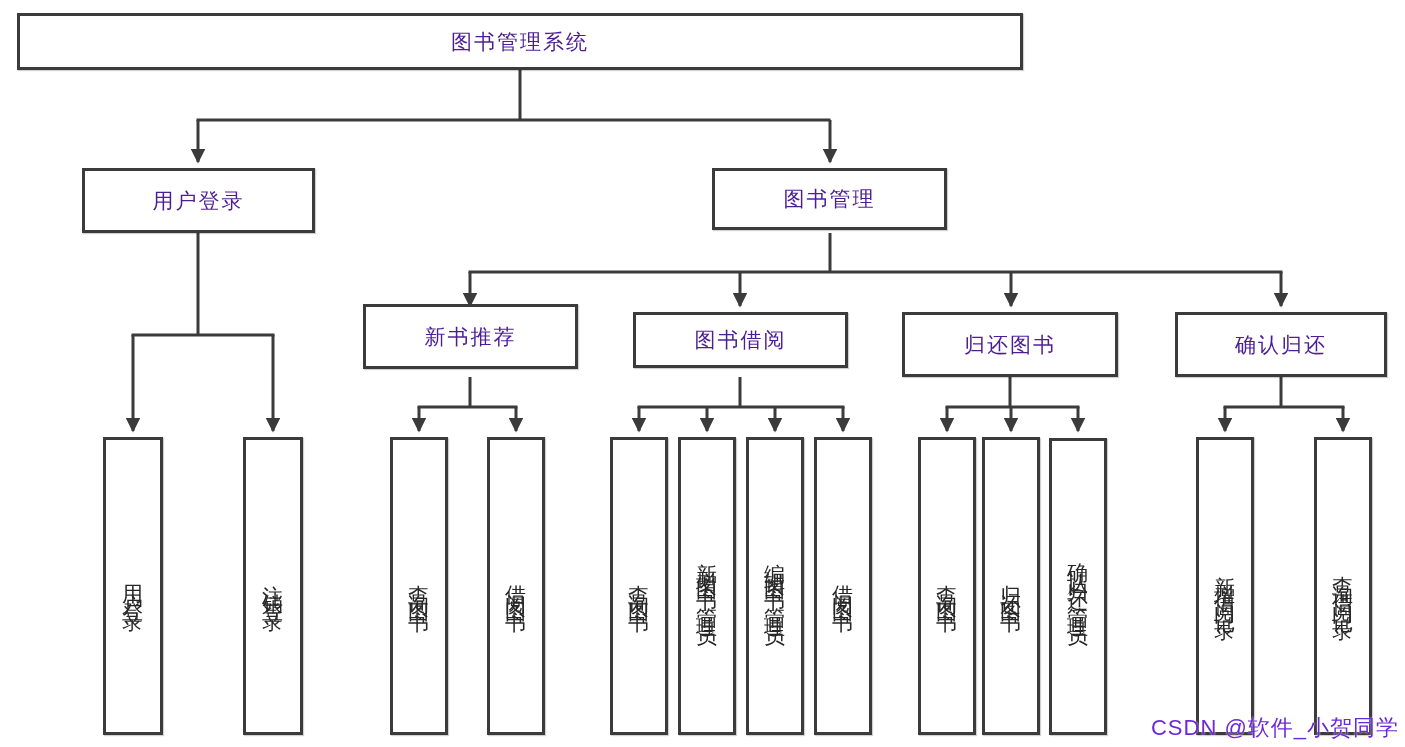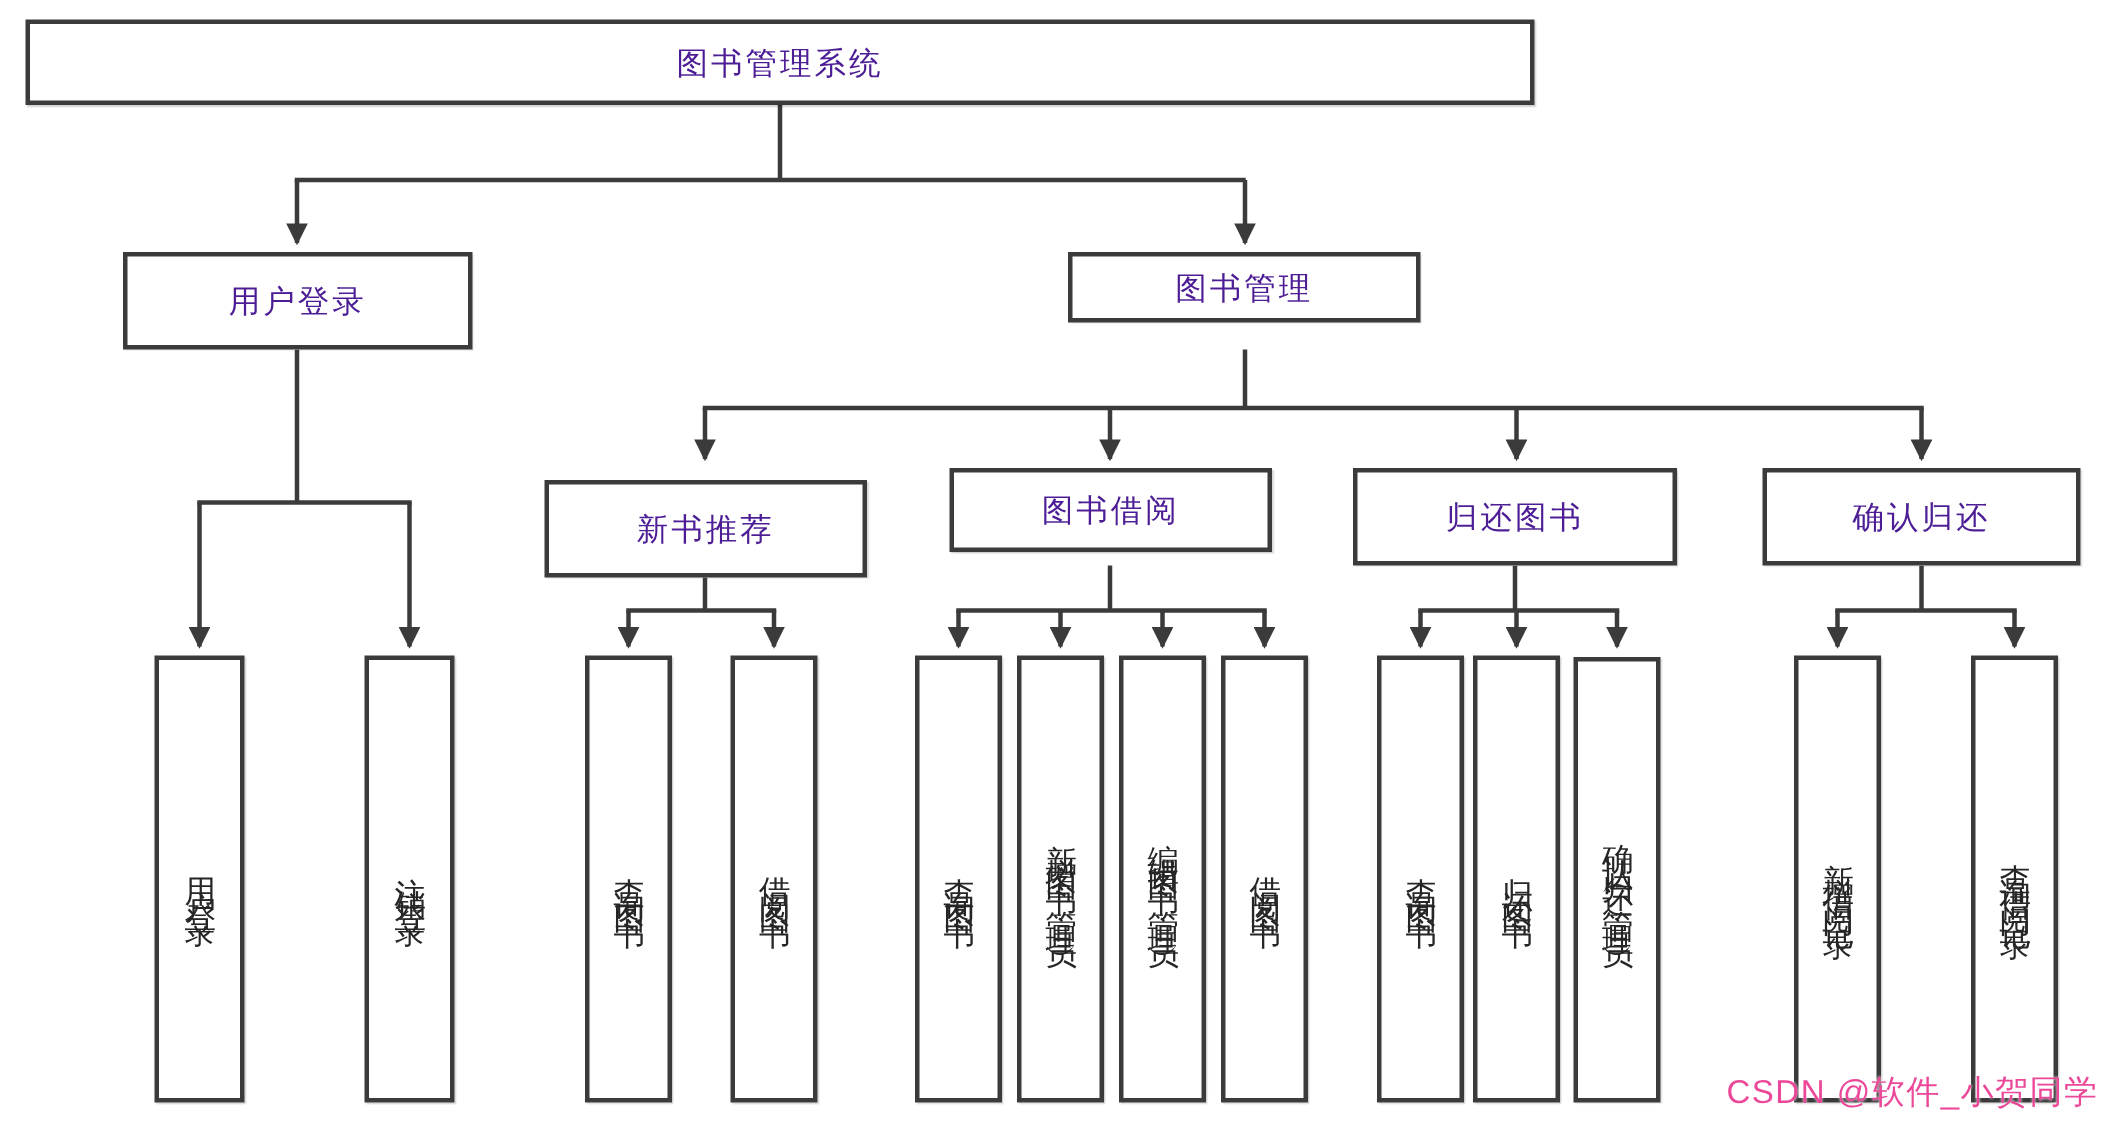--- a/index.html
+++ b/index.html
@@ -15,21 +15,21 @@
   }
   .box.h span{
     font-size:21px;letter-spacing:2px;white-space:nowrap;color:#4c1d95;
   }
   .box.v span{
     writing-mode:vertical-rl;text-orientation:mixed;
     font-size:21px;line-height:1;letter-spacing:9px;color:#262626;
   }
   .watermark{
     position:absolute;right:6px;bottom:4px;z-index:3;
-    font-size:22px;letter-spacing:1px;color:#ec4899;
+    font-size:22px;letter-spacing:1px;color:#6d28d9;
     text-shadow:0 0 2px #ffffff;white-space:nowrap;
   }
 </style>
 </head>
 <body>
 
 <div class="stage">
 
   <svg class="connectors" viewBox="0 0 1405 747" xmlns="http://www.w3.org/2000/svg">
     <defs>
@@ -81,25 +81,25 @@
     </g>
   </svg>
 
   <div class="box h" style="left:17px;top:13px;width:1006px;height:57px">
     <span>图书管理系统</span>
   </div>
 
   <div class="box h" style="left:82px;top:168px;width:233px;height:65px">
     <span>用户登录</span>
   </div>
-  <div class="box h" style="left:712px;top:168px;width:235px;height:47px">
+  <div class="box h" style="left:712px;top:168px;width:235px;height:62px">
     <span>图书管理</span>
   </div>
 
-  <div class="box h" style="left:363px;top:320px;width:215px;height:65px">
+  <div class="box h" style="left:363px;top:304px;width:215px;height:65px">
     <span>新书推荐</span>
   </div>
   <div class="box h" style="left:633px;top:312px;width:215px;height:56px">
     <span>图书借阅</span>
   </div>
   <div class="box h" style="left:902px;top:312px;width:216px;height:65px">
     <span>归还图书</span>
   </div>
   <div class="box h" style="left:1175px;top:312px;width:212px;height:65px">
     <span>确认归还</span>

